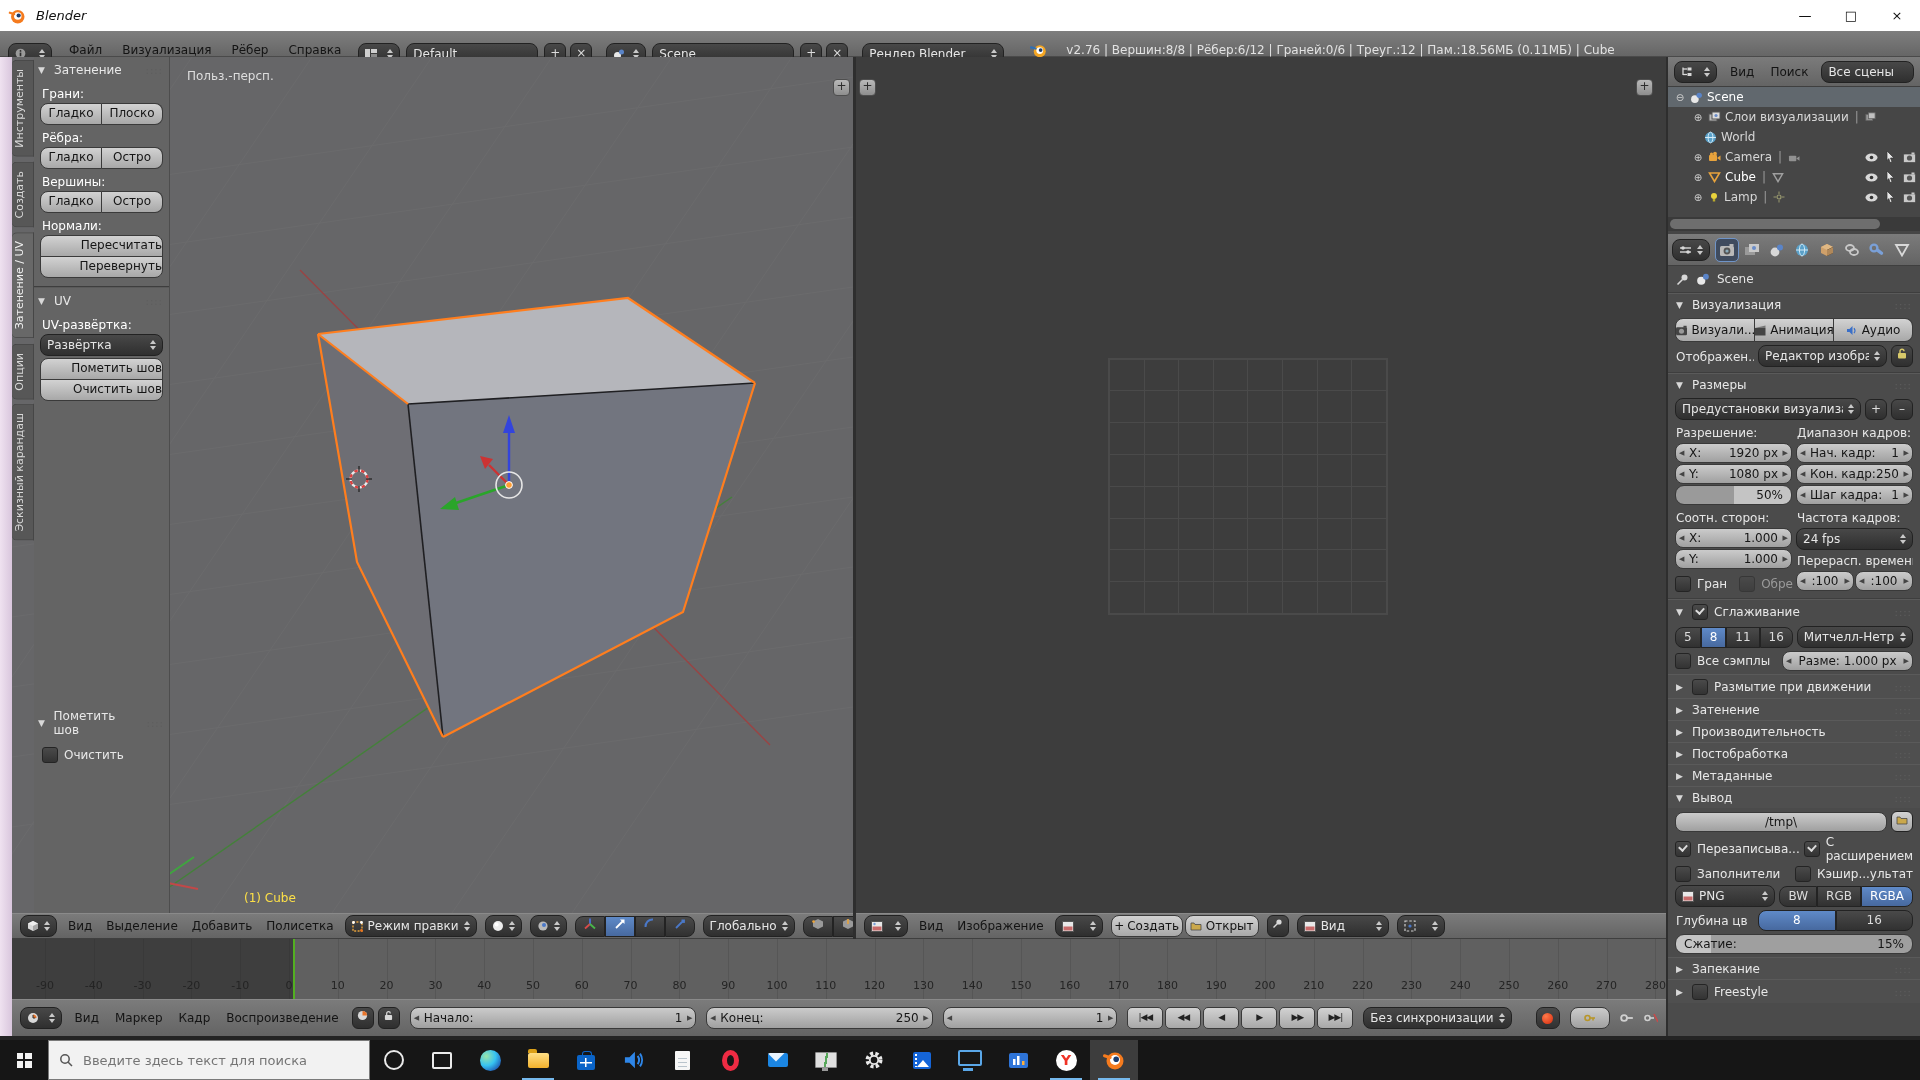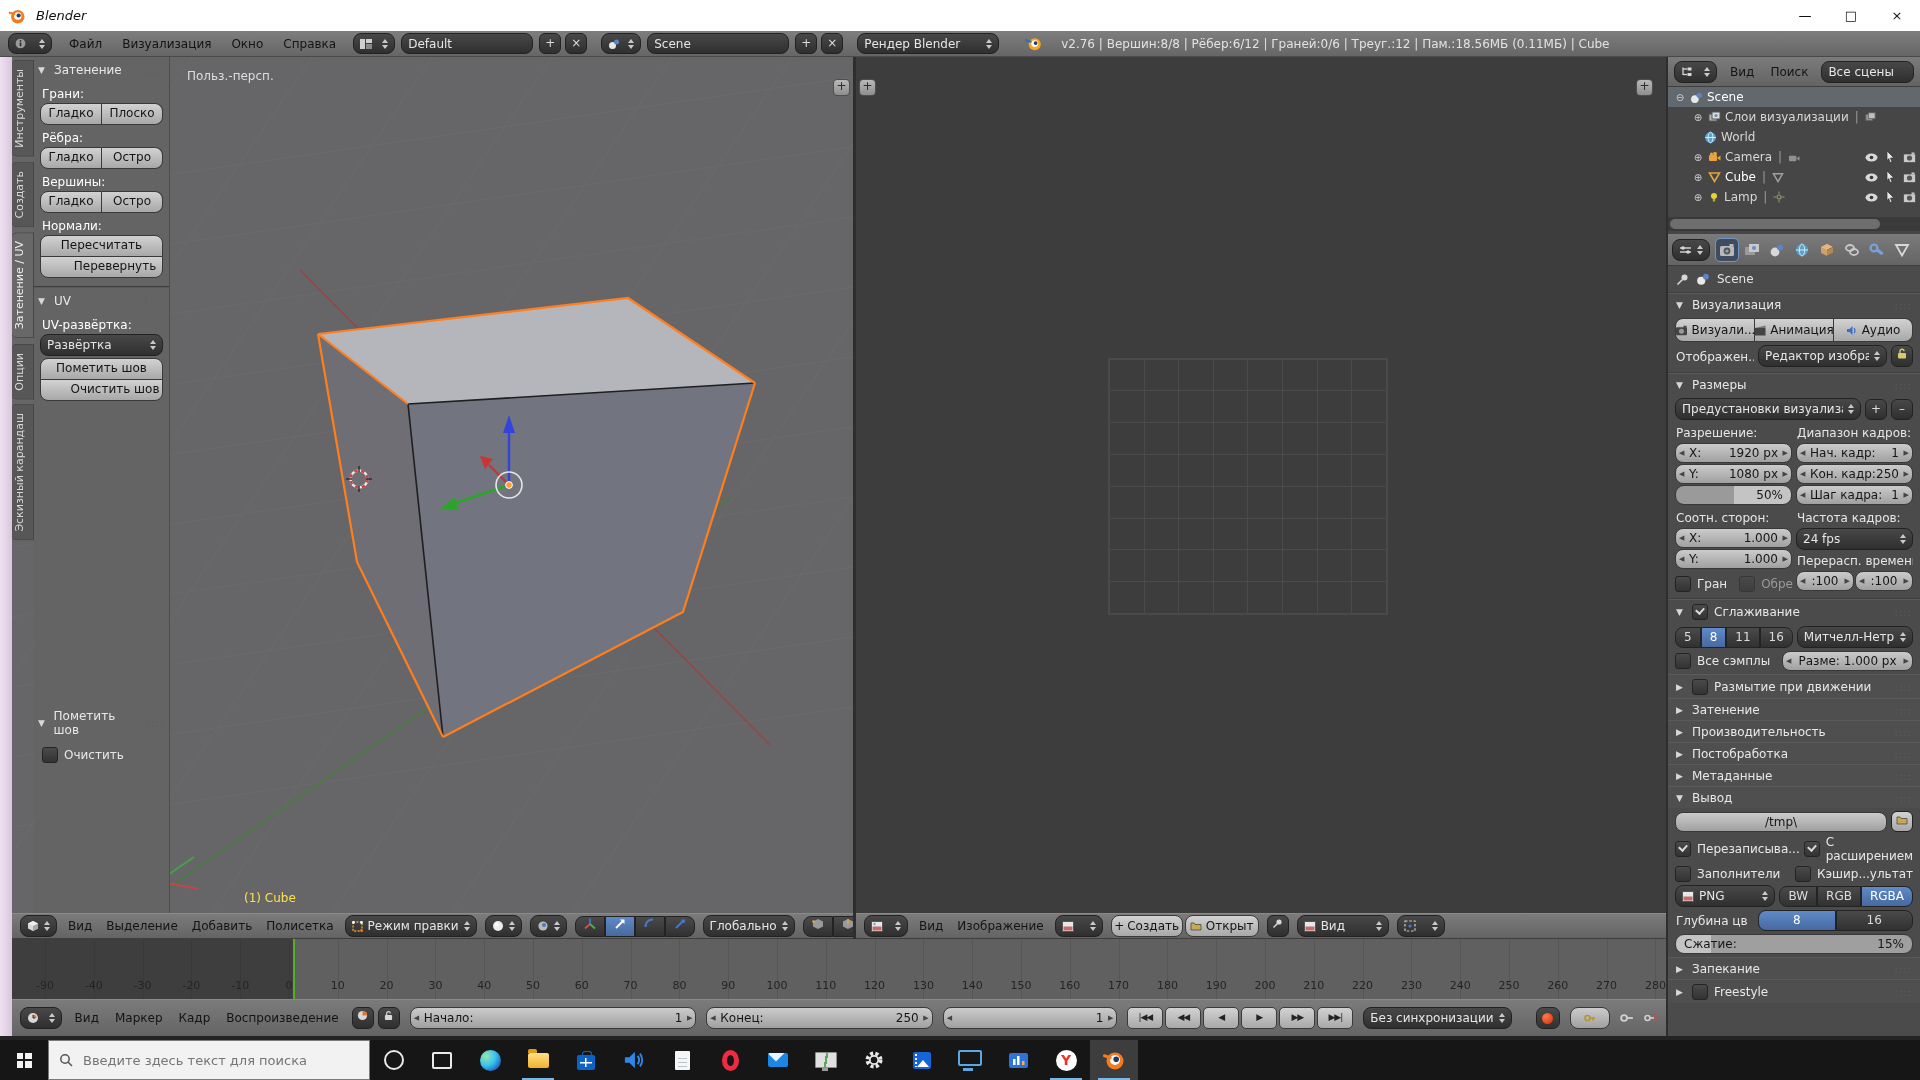--- a/index.html
+++ b/index.html
@@ -34,21 +34,21 @@
   .seg>div:first-child{border-radius:8px 0 0 8px;}
   .seg>div:last-child{border-radius:0 8px 8px 0;}
   .seg>div.on{background:linear-gradient(#5f8ac8,#47699f);color:#fff;}
   
   .titlebar{position:absolute;left:0;top:0;width:1920px;height:31px;background:#fff;color:#111;display:flex;align-items:center;font-style:italic;}
   .titlebar .tname{margin-left:10px;font-size:13px;color:#111;}
   .wctrl{margin-left:auto;display:flex;height:31px;}
   .wbtn{width:46px;text-align:center;line-height:31px;font-size:13px;color:#111;}
   
   .infobar{position:absolute;left:0;top:31px;width:1920px;height:26px;background:linear-gradient(#7e7e7e,#666);
-    border-bottom:1px solid #4a4a4a;display:flex;align-items:center;gap:14px;padding:0 8px;box-sizing:border-box;color:#151515;}
+    border-bottom:1px solid #4a4a4a;display:flex;align-items:flex-start;gap:14px;padding:12px 8px;box-sizing:border-box;color:#151515;}
   .menu{color:#141414;font-size:12px;padding:0 3px;}
   .infobar .dw{height:19px;}
   .sqbtn{width:20px;height:19px;background:linear-gradient(#484848,#2f2f2f);border:1px solid #222;
     border-radius:6px;color:#ddd;text-align:center;line-height:18px;font-size:12px;flex:none;}
   .stats{color:#e2e2e2;font-size:12px;margin-left:4px;white-space:nowrap;}
   
   .pinkstrip{position:absolute;left:0;top:57px;width:12px;height:983px;background:linear-gradient(90deg,#efe2f0,#d9c6dd);}
   .vp3d{position:absolute;left:12px;top:57px;width:841px;height:856px;background:#666668;overflow:hidden;}
   .vphead{position:absolute;left:12px;top:913px;width:841px;height:26px;background:linear-gradient(#7b7b7b,#646464);
     border-top:1px solid #8a8a8a;border-bottom:1px solid #3f3f3f;display:flex;align-items:center;gap:8px;padding:0 8px;box-sizing:border-box;color:#151515;}
@@ -70,21 +70,21 @@
     border-radius:0 5px 5px 0;color:#d8d8d8;font-size:11px;padding:8px 1px;text-align:center;}
   .tab.on{background:#686868;color:#f1f1f1;}
   .shelfpanel{position:absolute;left:22px;top:0;width:136px;height:856px;background:#646464;border-right:1px solid #4d4d4d;box-sizing:border-box;}
   .shelfpanel .phead{padding:6px 6px 4px 4px;}
   .slabel{color:#ffffff;font-size:12px;margin:6px 6px 2px 8px;}
   .btnrow{display:flex;margin:0 6px;}
   .btnrow .btn{flex:1;border-radius:0;}
   .btnrow .btn:first-child{border-radius:8px 0 0 8px;}
   .btnrow .btn:last-child{border-radius:0 8px 8px 0;border-left:none;}
   .stack{margin:0 6px;}
-  .stack .btn{border-radius:0;margin-top:-1px;}
+  .stack .btn{border-radius:0;margin-top:-1px;text-align:right;}
   .stack .btn:first-child{border-radius:8px 8px 0 0;margin-top:0;}
   .stack .btn:last-child{border-radius:0 0 8px 8px;padding-left:27px;}
   .shelf .dw{margin:0 6px;}
   .seampanel{position:absolute;left:0;top:646px;width:136px;}
   
   .tooltip{position:absolute;left:83px;top:394px;width:318px;height:46px;background:rgba(32,32,32,.96);
     border:1px solid #141414;border-radius:4px;z-index:60;padding:6px 10px;box-sizing:border-box;}
   .tooltip .tt1{color:#ececec;font-size:12px;}
   .tooltip .tt2{color:#8f8f8f;font-size:11px;font-family:"DejaVu Sans Mono",monospace;margin-top:3px;}
   
@@ -208,21 +208,21 @@
           <svg width="11" height="11" viewBox="0 0 12 12">
             <circle cx="6" cy="6" r="5.3" fill="#9a9a9a"></circle>
             <rect x="5.1" y="5" width="1.8" height="4" fill="#2c2c2c"></rect>
             <circle cx="6" cy="3.2" r="1" fill="#2c2c2c"></circle>
           </svg>
         </span>
       <span class="arr"></span>
     </div>
     <span class="menu">Файл</span>
     <span class="menu">Визуализация</span>
-    <span class="menu">Окно</span>
+    <span class="menu">Рёбер</span>
     <span class="menu">Справка</span>
     <div class="dw" style="width:28px">
       <span class="mini">
           <svg width="12" height="10" viewBox="0 0 12 10">
             <rect x="0" y="0" width="5" height="10" fill="#cfcfcf"></rect>
             <rect x="6" y="0" width="6" height="4" fill="#cfcfcf"></rect>
             <rect x="6" y="5" width="6" height="5" fill="#8a8a8a"></rect>
           </svg>
         </span>
       <span class="arr"></span>

